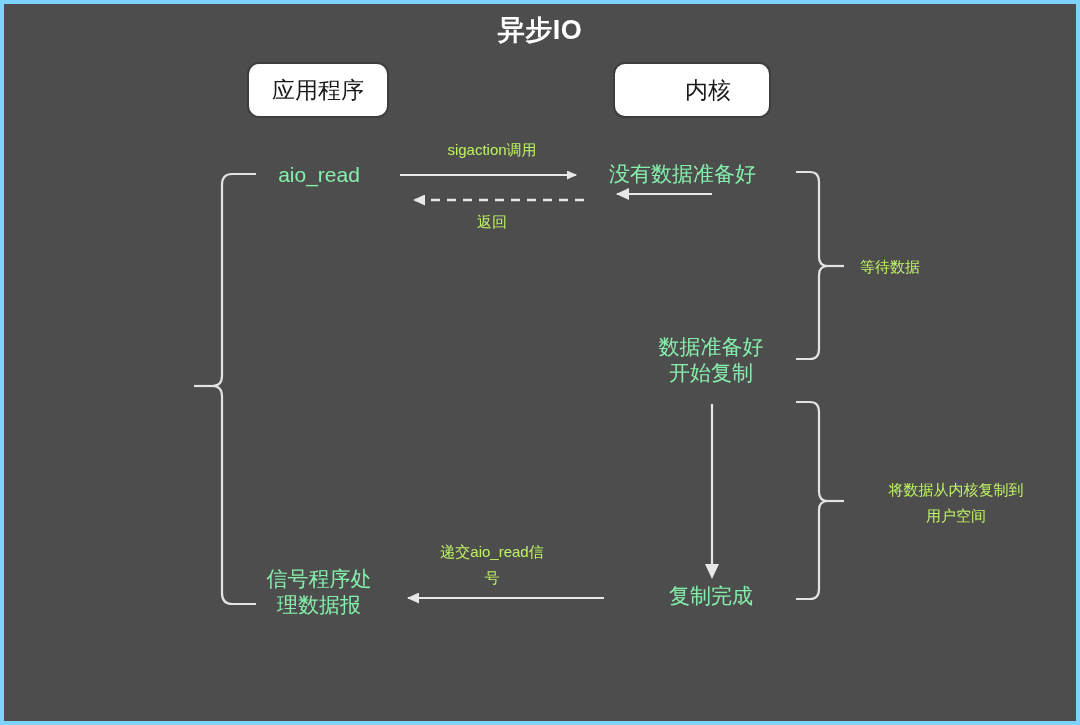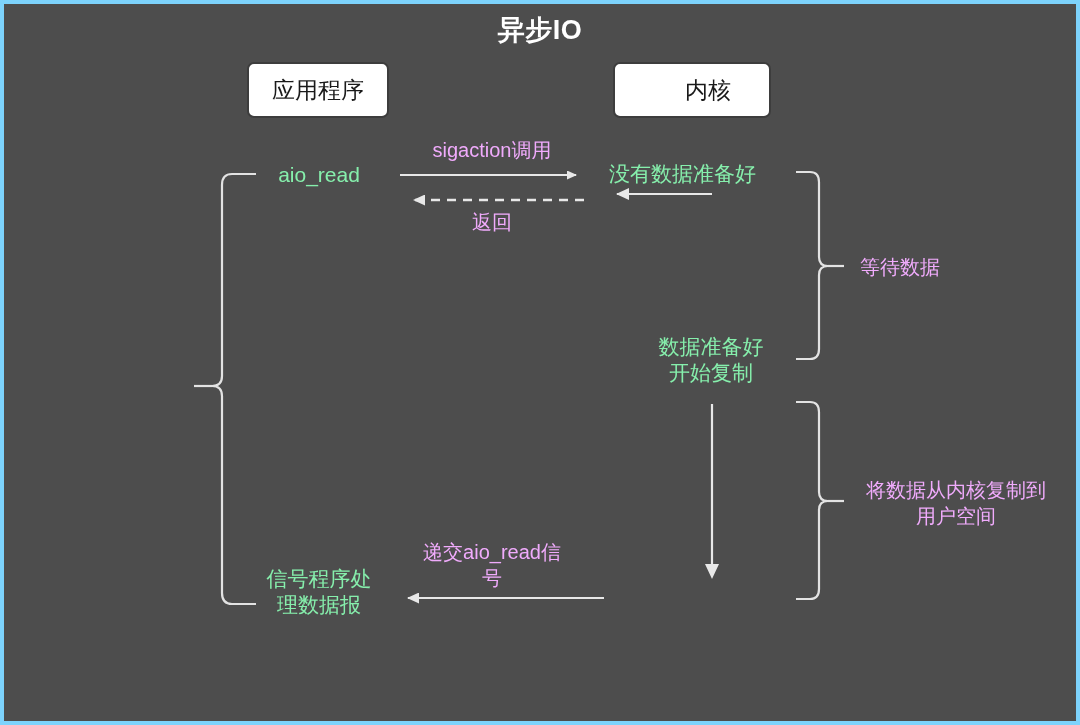--- a/index.html
+++ b/index.html
@@ -26,43 +26,43 @@
     color: #ffffff;
     font-size: 27px;
     font-weight: bold;
     letter-spacing: 0.5px;
   }
 
   
   .node-box {
     background: #ffffff;
     border: 2px solid #3d3d3d;
-    border-radius: 7px;
+    border-radius: 12px;
     color: #1a1a1a;
     font-size: 23px;
     display: flex;
     align-items: center;
     justify-content: center;
     box-sizing: border-box;
   }
   #box-app { left: 243px; top: 58px; width: 142px; height: 56px; }
   #box-kernel { left: 609px; top: 58px; width: 158px; height: 56px; padding-left: 32px; }
 
   
   .wlabel {
     color: #86efac;
     font-size: 21px;
     line-height: 26px;
     text-align: center;
     white-space: pre-line;
   }
   
   .glabel {
-    color: #f0abfc;
-    font-size: 20px;
+    color: #bef264;
+    font-size: 15px;
     line-height: 26px;
     text-align: center;
     white-space: pre-line;
   }
 
   #lbl-aio-read { left: 245px; top: 158px; width: 140px; }
   #lbl-no-data { left: 605px; top: 157px; width: 205px; text-align: left; }
   #lbl-data-ready { left: 612px; top: 330px; width: 190px; }
   #lbl-copy-done { left: 612px; top: 579px; width: 190px; }
   #lbl-signal-handler { left: 230px; top: 562px; width: 170px; }
@@ -154,20 +154,21 @@
     <span>内核</span>
   </div>
 
   <div class="abs wlabel" id="lbl-aio-read">aio_read</div>
 
   <div class="abs wlabel" id="lbl-no-data">没有数据准备好</div>
 
   <div class="abs wlabel" id="lbl-data-ready">数据准备好
 开始复制</div>
 
+  <div class="abs wlabel" id="lbl-copy-done">复制完成</div>
 
   <div class="abs wlabel" id="lbl-signal-handler">信号程序处
 理数据报</div>
 
 
   <div class="abs glabel" id="lbl-sigaction">sigaction调用</div>
 
   <div class="abs glabel" id="lbl-return">返回</div>
 
   <div class="abs glabel" id="lbl-deliver-signal">递交aio_read信

